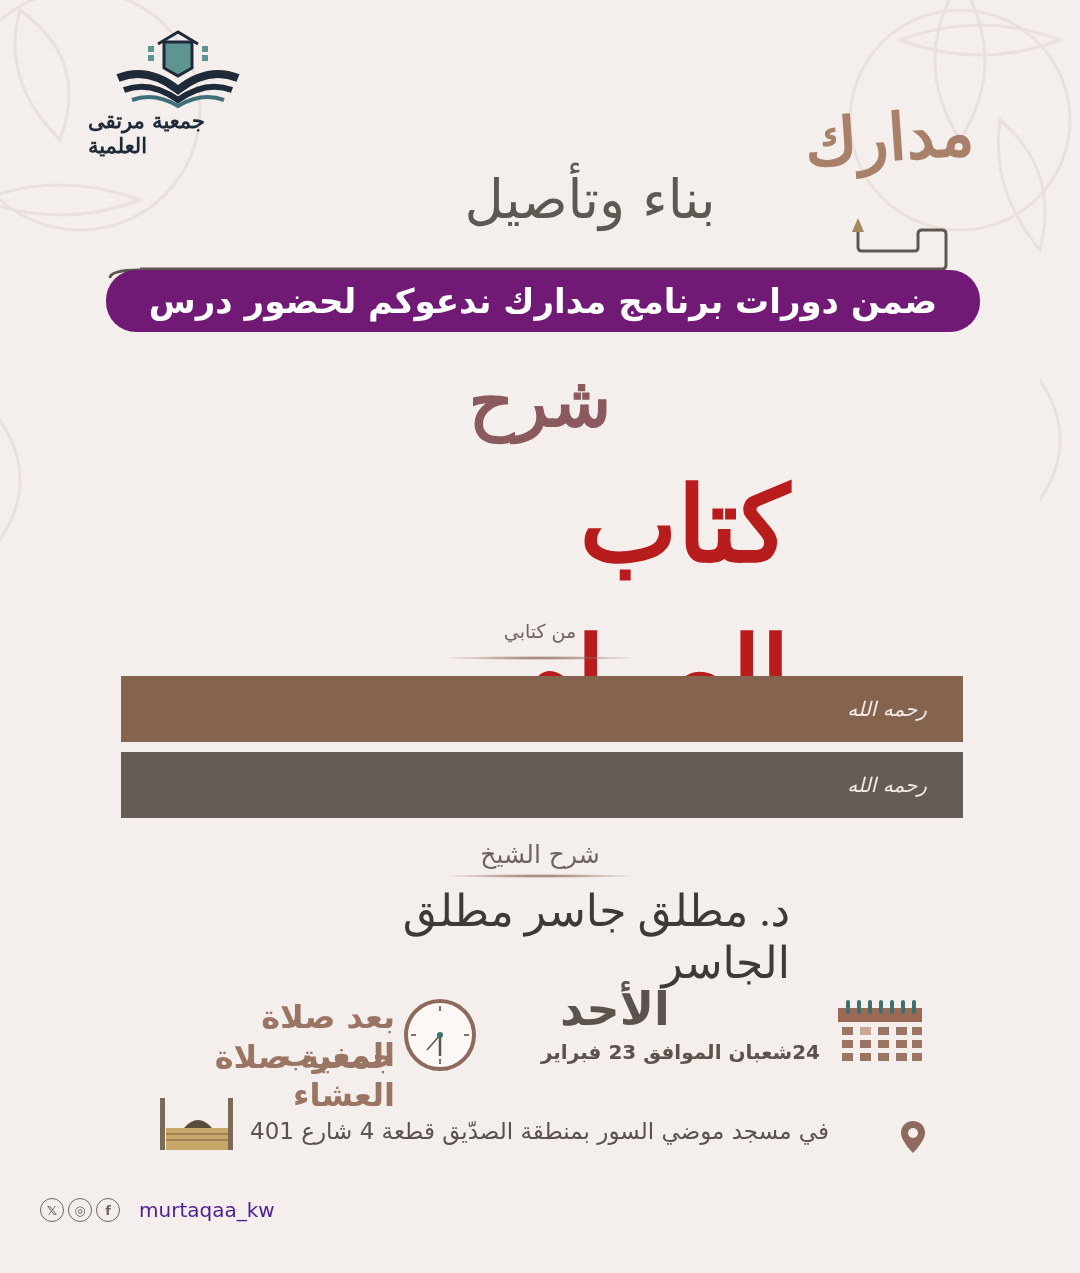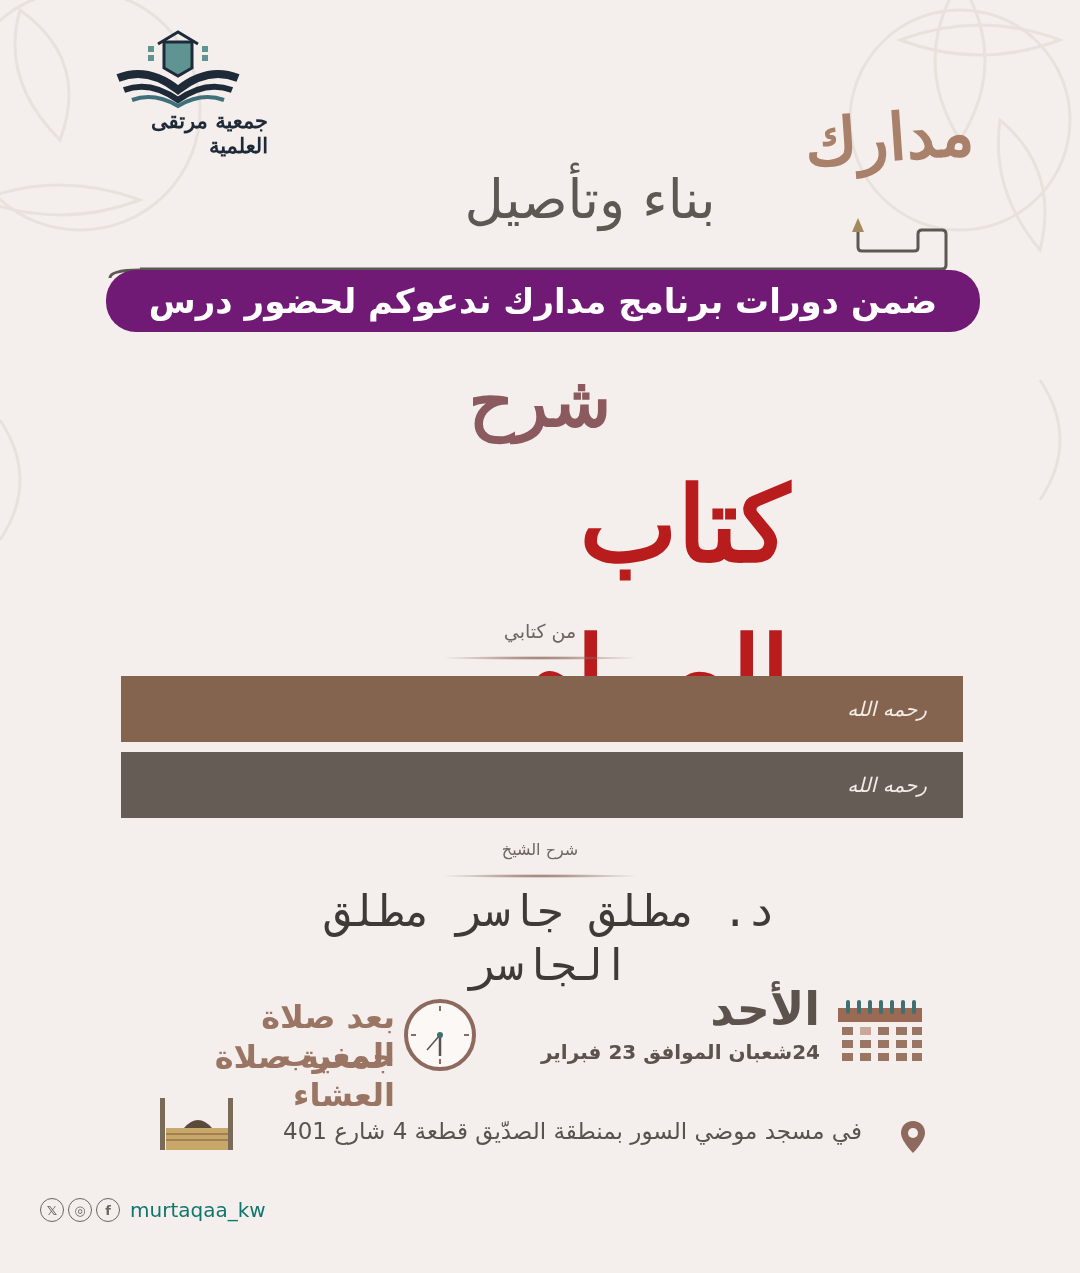--- a/index.html
+++ b/index.html
@@ -9,21 +9,21 @@
     font-family: "DejaVu Sans", sans-serif;
     position: relative;
     color: #5f574f;
   }
   .bg-pattern { position: absolute; inset: 0; pointer-events: none; }
   .abs { position: absolute; }
 
   
   .logo { left: 88px; top: 30px; width: 180px; height: 120px; }
   .logo-text {
-    position: absolute; left: 0; top: 78px; width: 180px; text-align: right;
+    position: absolute; left: 0; top: 78px; width: 180px; text-align: left;
     font-family: "DejaVu Serif", serif; font-size: 21px; font-weight: bold;
     color: #1f2a38; direction: rtl; letter-spacing: -0.5px;
   }
 
   
   .brand {
     left: 800px; top: 100px; width: 180px; height: 100px;
     font-family: "DejaVu Serif", serif; font-size: 64px; font-weight: bold;
     color: #a98069; direction: rtl; text-align: center;
     transform: rotate(-4deg); letter-spacing: -2px;
@@ -73,34 +73,34 @@
   }
   .band-1 { top: 676px; background: #85644f; }
   .band-2 { top: 752px; background: #655d55; height: 66px; }
   .rahimahu {
     font-family: "DejaVu Serif", serif; font-style: italic;
     font-size: 20px; margin-right: 10px; color: #f3ece6;
   }
 
   .sheikh-label {
     left: 440px; top: 840px; width: 200px; height: 26px;
-    font-size: 16px; color: #6d655f; direction: rtl; text-align: center;
+    font-size: 25px; color: #6d655f; direction: rtl; text-align: center;
   }
   .sheikh-name {
     left: 310px; top: 885px; width: 480px; height: 70px;
-    font-family: Liberation Mono, monospace; font-size: 44px;
-    color: #3f3a36; direction: rtl; text-align: center; letter-spacing: 1px;
+    font-family: Liberation Serif, serif; font-size: 44px;
+    color: #3f3a36; direction: rtl; letter-spacing: 1px;
   }
 
   
   .calendar { left: 838px; top: 1000px; width: 84px; height: 64px; }
   .day {
     left: 560px; top: 982px; width: 260px; height: 56px;
     font-size: 46px; font-weight: bold; color: #5b534c;
-    direction: rtl; text-align: right;
+    direction: rtl; text-align: left;
   }
   .date {
     left: 520px; top: 1040px; width: 300px; height: 30px;
     font-size: 20px; font-weight: bold; color: #5b534c;
     direction: rtl; text-align: right;
   }
 
   
   .clock { left: 403px; top: 998px; width: 74px; height: 74px; }
   .time-1, .time-2 {
@@ -108,32 +108,32 @@
     font-size: 32px; font-weight: bold; color: #9a7564;
     direction: rtl; text-align: right;
   }
   .time-1 { top: 998px; }
   .time-2 { top: 1038px; }
 
   
   .pin { left: 900px; top: 1120px; width: 26px; height: 34px; }
   .location {
     left: 250px; top: 1118px; width: 645px; height: 36px;
-    font-size: 23px; color: #5a534d; direction: rtl; text-align: center;
+    font-size: 23px; color: #5a534d; direction: rtl; text-align: left;
   }
   .mosque { left: 152px; top: 1092px; width: 92px; height: 68px; }
 
   
   .social { left: 40px; top: 1195px; height: 30px; display: flex; align-items: center; gap: 4px; }
   .soc-icon {
     width: 24px; height: 24px; border: 1.5px solid #6d655f; border-radius: 50%;
     display: flex; align-items: center; justify-content: center;
     font-size: 13px; color: #6d655f; font-weight: bold;
   }
-  .handle { font-size: 20px; color: #0f766e; margin-left: 6px; font-family: "DejaVu Sans", sans-serif; }
+  .handle { font-size: 20px; color: #4c1d95; margin-left: 15px; font-family: "DejaVu Sans", sans-serif; }
 </style>
 </head>
 <body>
 
 <svg class="bg-pattern" width="1080" height="1273" viewBox="0 0 1080 1273">
   <g fill="none" stroke="#e9e1dc" stroke-width="3">
     <path d="M960 -20 Q1010 60 960 140 Q910 60 960 -20Z"></path>
     <path d="M900 40 Q980 10 1060 40 Q980 70 900 40Z"></path>
     <path d="M1000 120 Q1060 170 1040 250 Q990 190 1000 120Z"></path>
     <path d="M20 10 Q90 60 60 140 Q0 80 20 10Z"></path>

